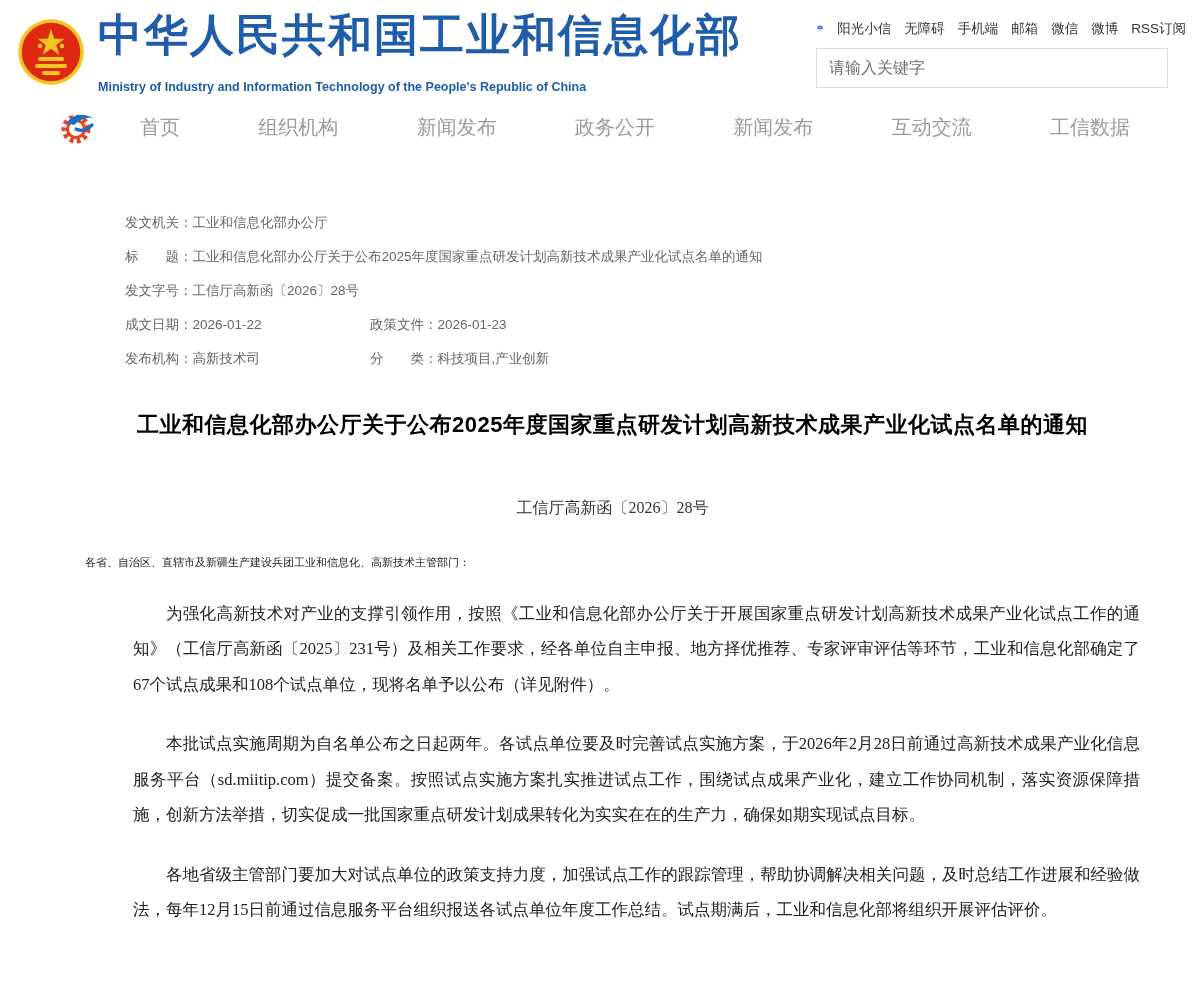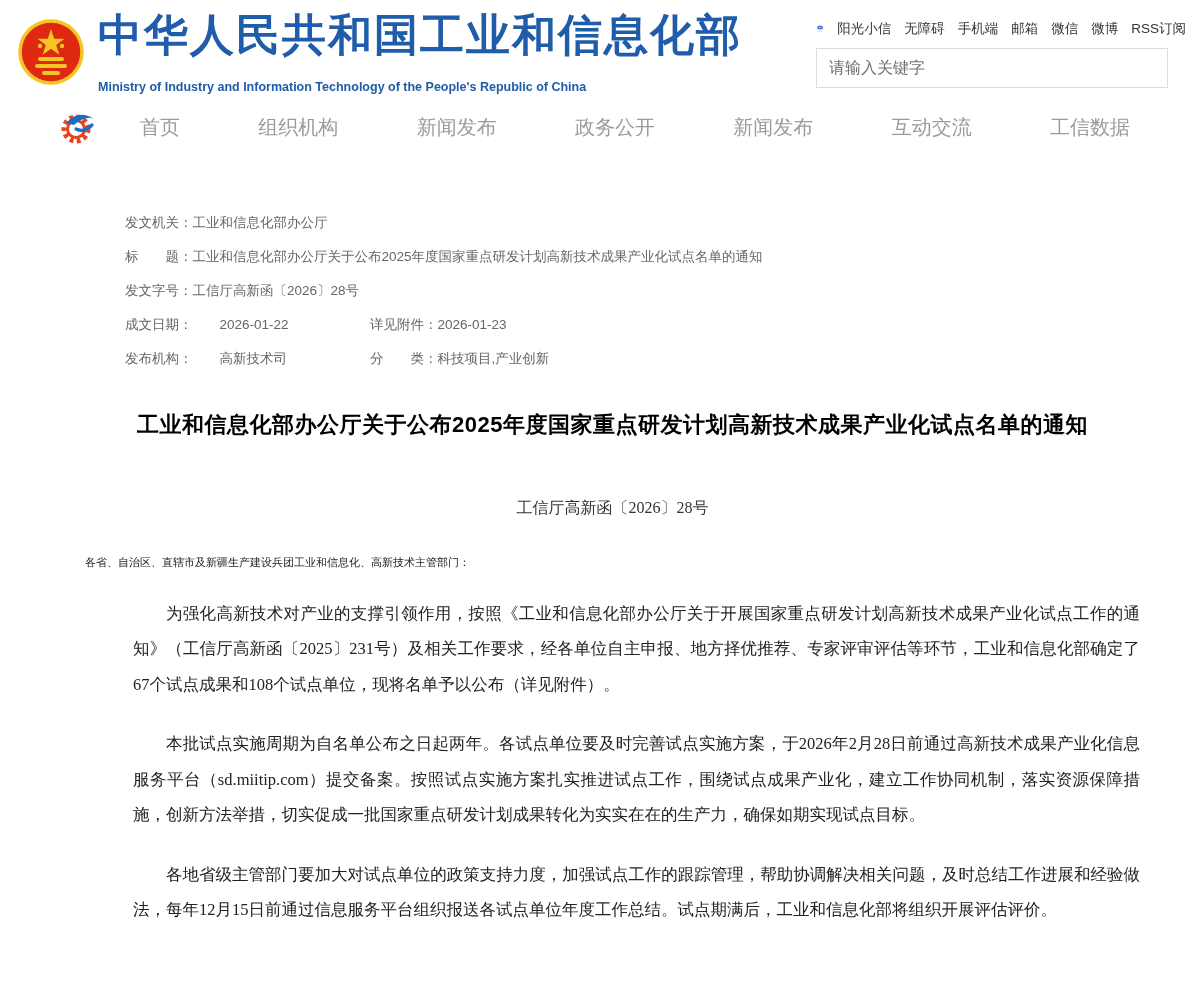--- a/index.html
+++ b/index.html
@@ -30,21 +30,21 @@
   
   .breadcrumb { padding:14px 14px 10px 14px; font-size:14.5px; color:#333; }
   .breadcrumb a { color:#333; text-decoration:none; cursor:pointer; }
   .breadcrumb .sep { color:#4c86d9; margin:0 6px; }
 
   
   .meta { margin:48px 0 0 125px; font-size:13.5px; color:#666; }
   .meta-row { display:flex; line-height:34px; }
   .meta-label { color:#666; white-space:pre; }
   .meta-value { color:#666; }
-  .meta-col1 { width:245px; display:flex;gap:27px; }
+  .meta-col1 { width:245px; display:flex; }
   .meta-col2 { display:flex; }
 
   
   .doc { margin:0 60px 0 85px; font-family:"Liberation Serif","DejaVu Serif", serif; color:#222; }
   .doc-title { font-family:"Liberation Sans","DejaVu Sans", sans-serif; font-weight:bold; color:#000;
                font-size:22px; text-align:center; margin-top:34px; letter-spacing:.5px; }
   .doc-number { text-align:center; font-size:16px; margin-top:58px; color:#333; }
   .doc-salutation { font-size:11px; margin-top:34px; line-height:1.7; }
   .doc p.body-par { font-size:16.5px; line-height:2.15; text-align:justify; text-indent:2em; margin-top:24px;margin-left:48px; }
 </style>
@@ -124,21 +124,21 @@
     <div class="meta-row">
       <span class="meta-label">发文字号：</span>
       <span class="meta-value">工信厅高新函〔2026〕28号</span>
     </div>
     <div class="meta-row">
       <span class="meta-col1">
         <span class="meta-label">成文日期：</span>
         <span class="meta-value">2026-01-22</span>
       </span>
       <span class="meta-col2">
-        <span class="meta-label">详见附件：</span>
+        <span class="meta-label">政策文件：</span>
         <span class="meta-value">2026-01-23</span>
       </span>
     </div>
     <div class="meta-row">
       <span class="meta-col1">
         <span class="meta-label">发布机构：</span>
         <span class="meta-value">高新技术司</span>
       </span>
       <span class="meta-col2">
         <span class="meta-label">分　　类：</span>

